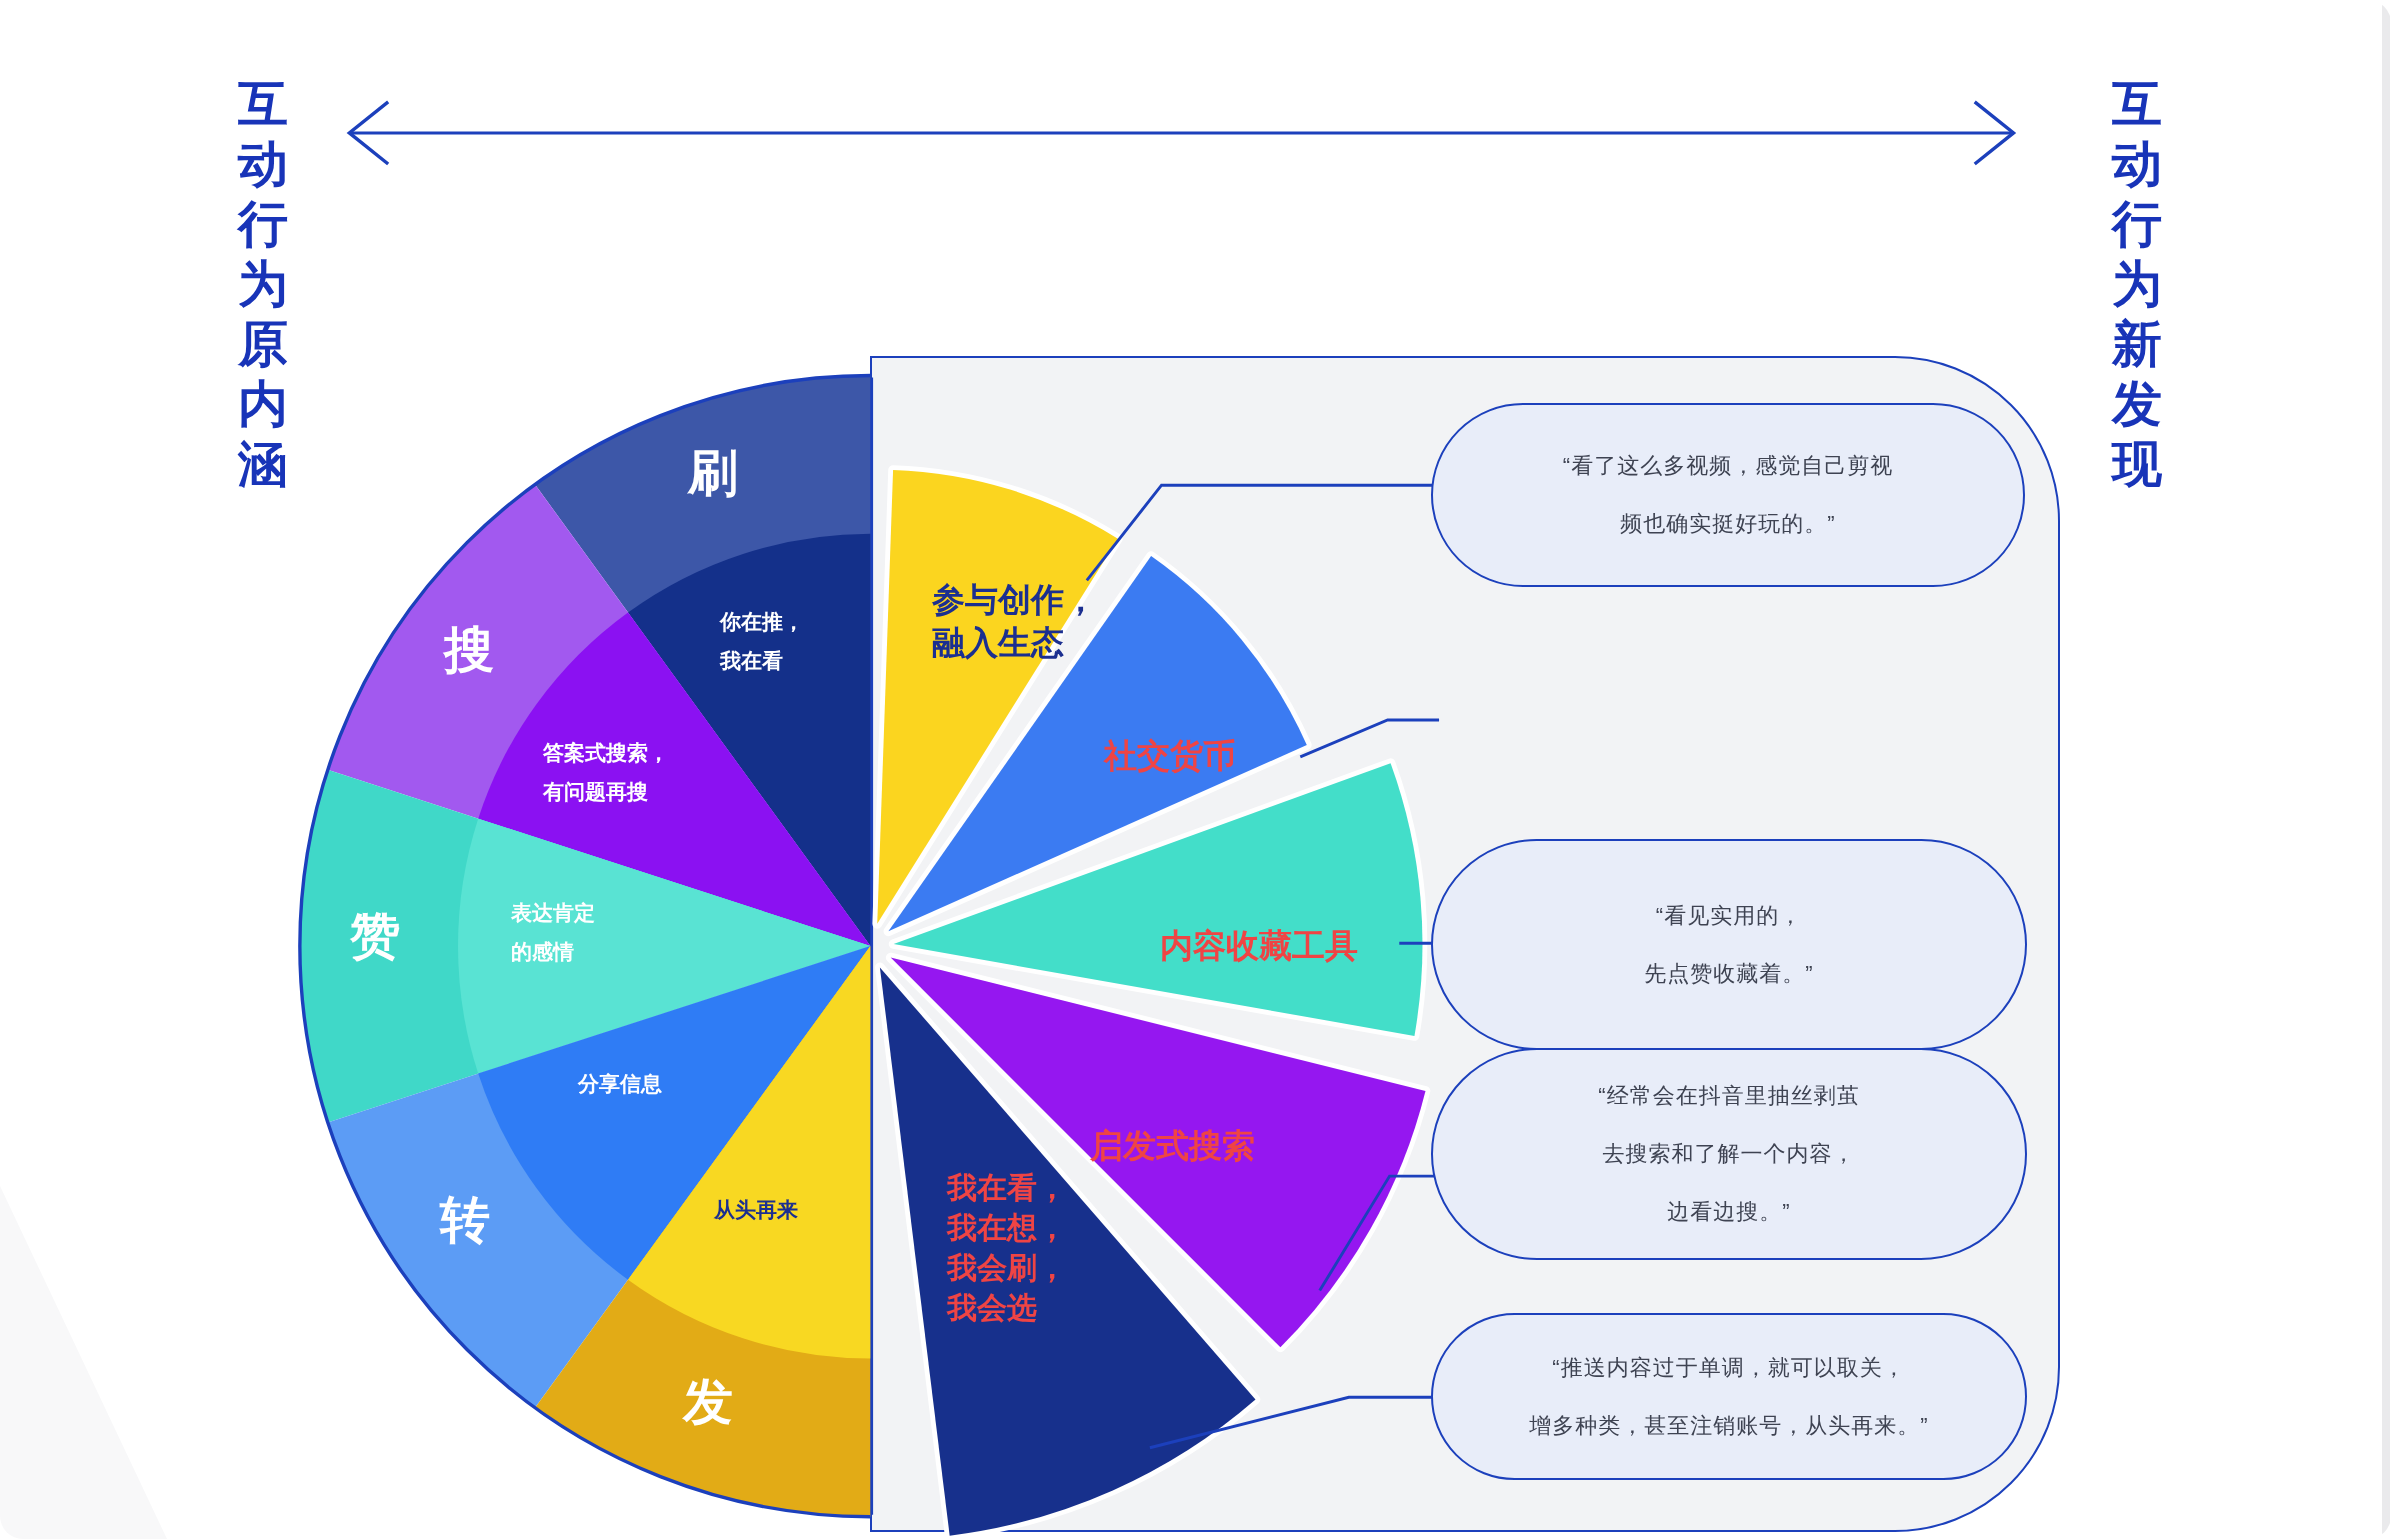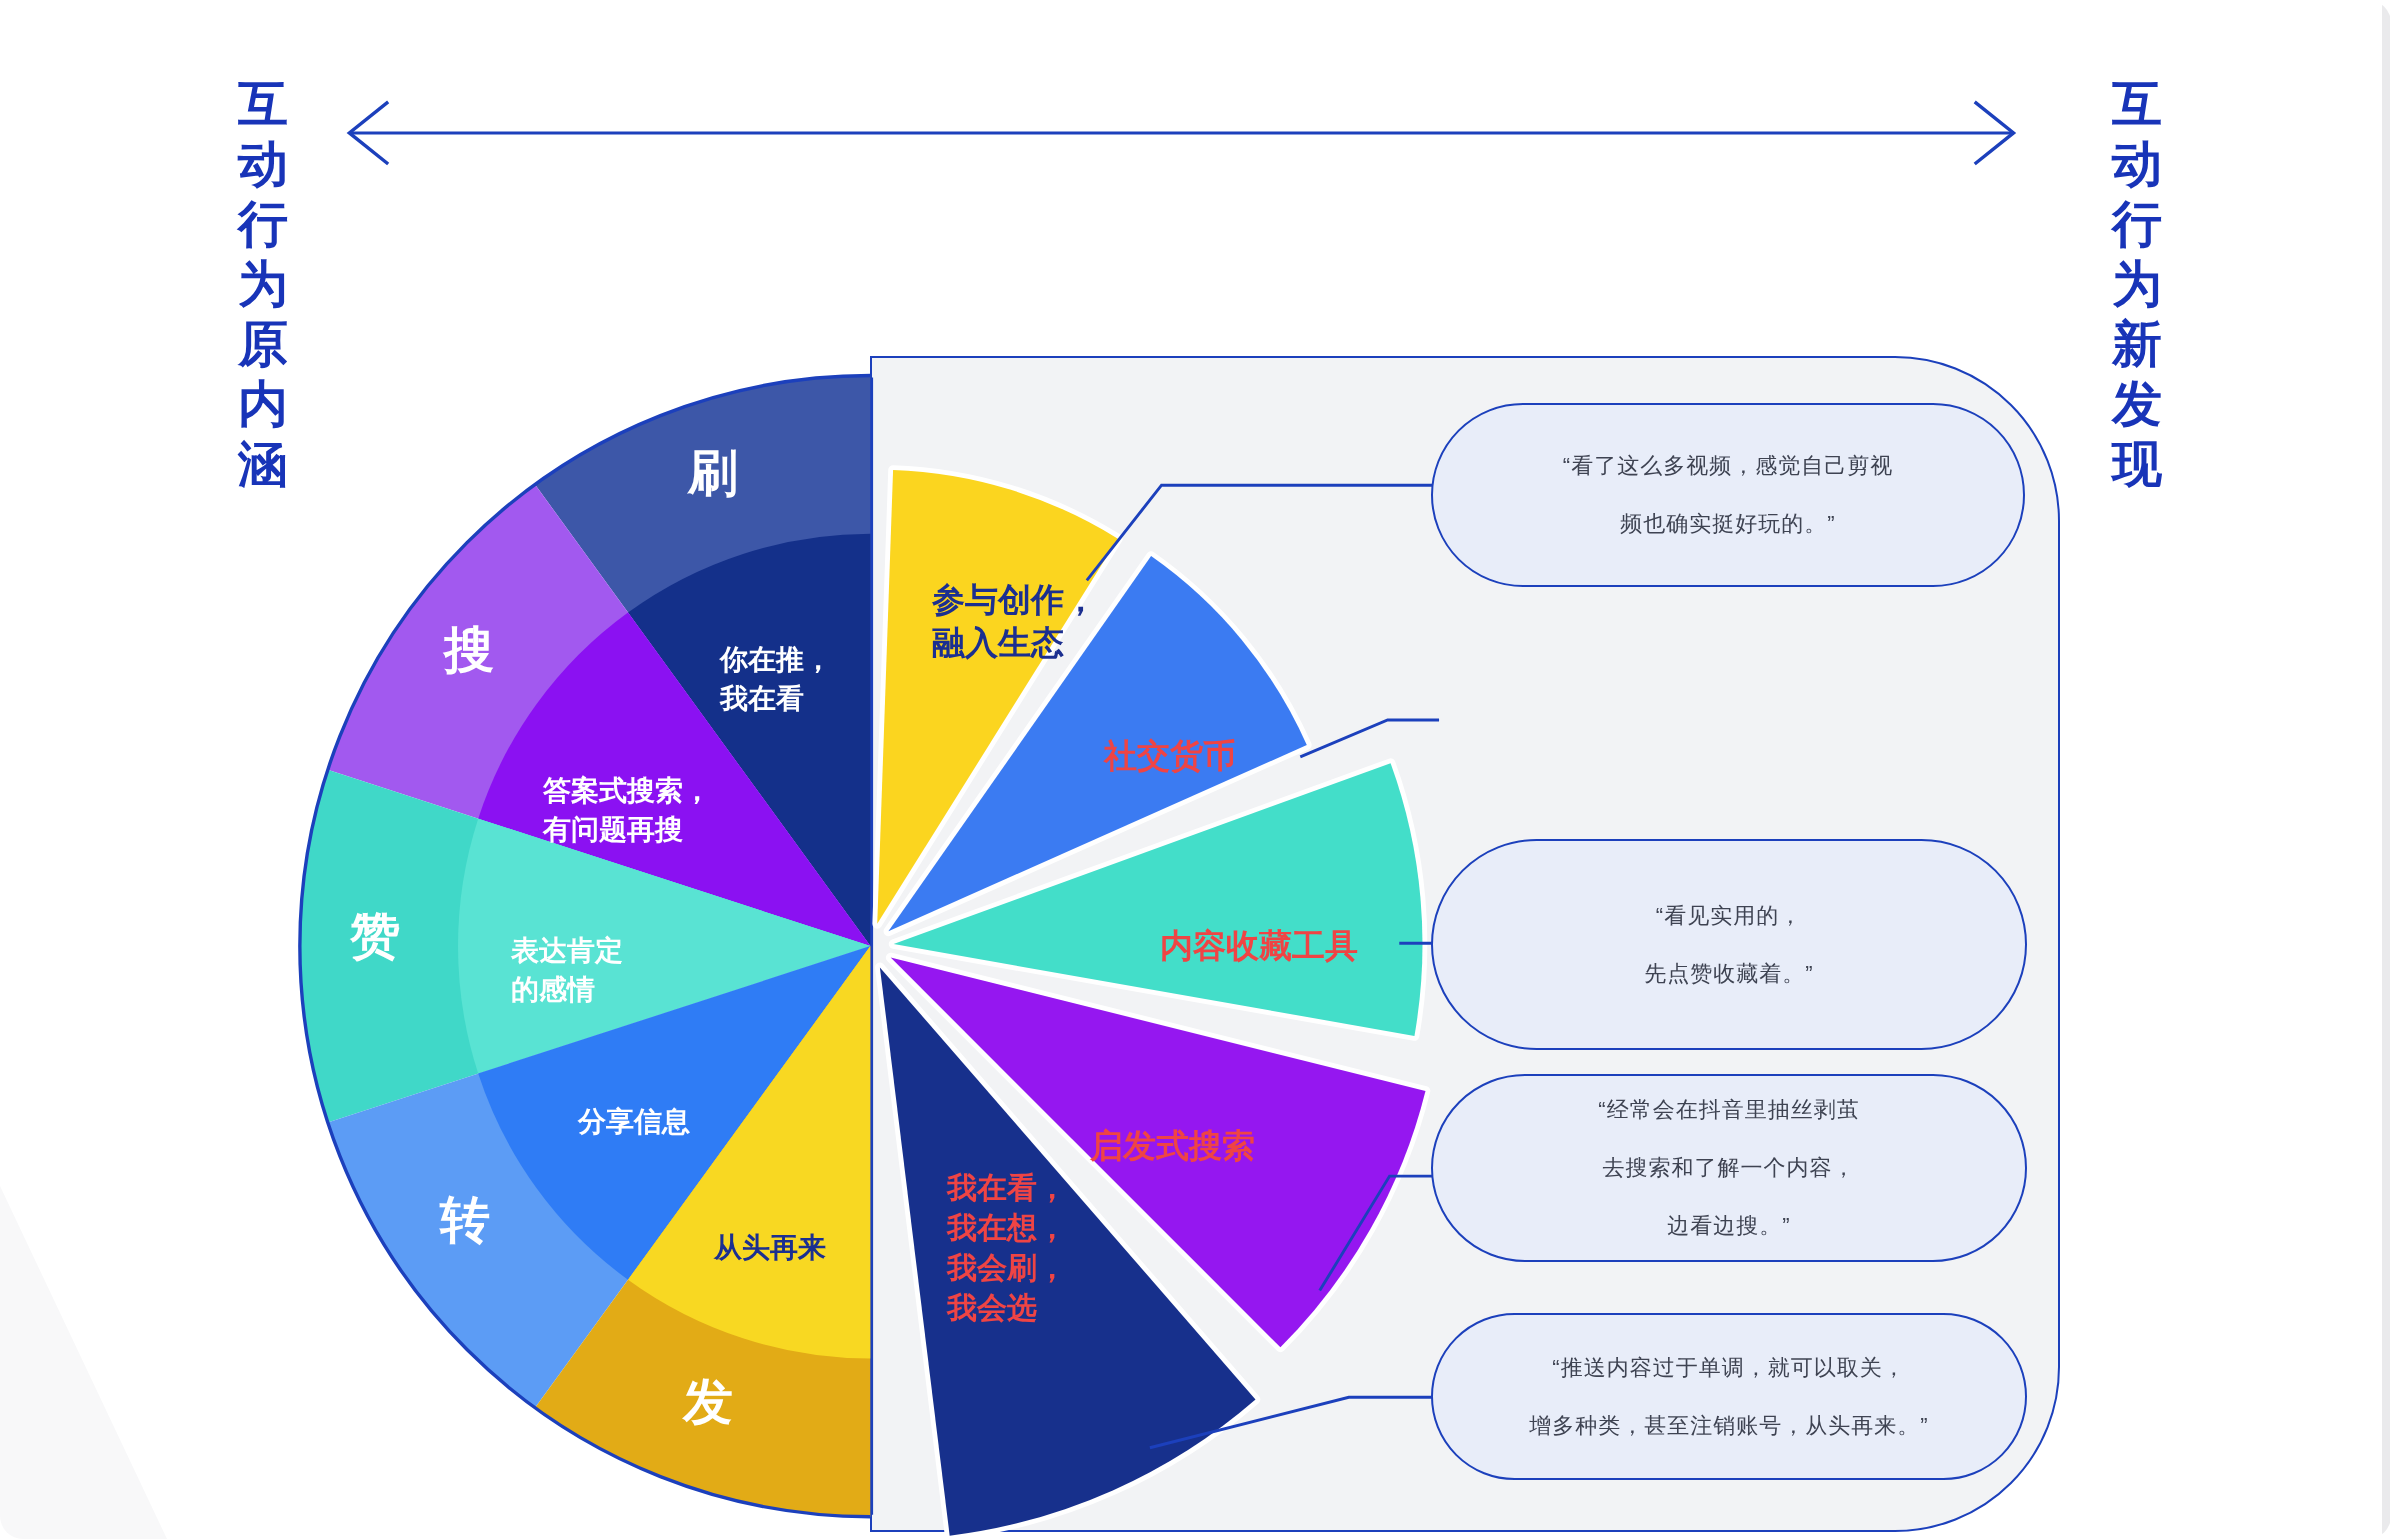--- a/index.html
+++ b/index.html
@@ -10,22 +10,22 @@
   .edge-strip{position:absolute;right:0;top:0;width:8.7px;height:1539px;background:#EAEAEC;}
   .v-title{position:absolute;width:54px;font-size:50px;line-height:60px;font-weight:700;
            color:#1834B8;word-break:break-all;text-align:center;white-space:normal;}
   .v-title.left{left:236px;top:74px;}
   .v-title.right{left:2110px;top:74px;}
   .panel{position:absolute;left:870px;top:356px;width:1190px;height:1176px;box-sizing:border-box;
          background:#F2F3F5;border:2.9px solid #1C40BC;border-radius:0 165px 165px 0;}
   svg.diagram{position:absolute;left:0;top:0;pointer-events:none;}
   .big-char{position:absolute;transform:translate(-50%,-50%);font-size:50px;font-weight:700;
             color:#ffffff;white-space:pre-line;}
-  .sector-desc{position:absolute;font-size:28px;line-height:39px;font-weight:700;color:#ffffff;
-               white-space:pre-line;margin-top:38px;}
+  .sector-desc{position:absolute;font-size:21px;line-height:39px;font-weight:700;color:#ffffff;
+               white-space:pre-line;}
   .wedge-label{position:absolute;font-size:33px;line-height:43px;font-weight:700;color:#ef4444;
                white-space:pre-line;}
   .navy-text{color:#1B2F90;}
   .bubble{position:absolute;box-sizing:border-box;background:#E8EDF9;border:2.9px solid #1C40BC;
           border-radius:969px;display:flex;align-items:center;justify-content:center;
           text-align:center;font-size:22px;line-height:58px;color:#3E4352;white-space:pre-line;
           letter-spacing:1px;}
 </style>
 </head>
 <body>
@@ -90,20 +90,20 @@
   <div class="wedge-label" style="left:1090px;top:1124px">启发式搜索</div>
   <div class="wedge-label" style="left:947px;top:1168px;font-size:30px;line-height:40px">我在看，
 我在想，
 我会刷，
 我会选</div>
 
   <div class="bubble" style="left:1431px;top:403px;width:594px;height:184px">“看了这么多视频，感觉自己剪视
 频也确实挺好玩的。”</div>
   <div class="bubble" style="left:1431px;top:839px;width:596px;height:211px">“看见实用的，
 先点赞收藏着。”</div>
-  <div class="bubble" style="left:1431px;top:1074px;width:596px;height:188px">“经常会在抖音里抽丝剥茧
+  <div class="bubble" style="left:1431px;top:1048px;width:596px;height:212px">“经常会在抖音里抽丝剥茧
 去搜索和了解一个内容，
 边看边搜。”</div>
   <div class="bubble" style="left:1431px;top:1313px;width:596px;height:167px">“推送内容过于单调，就可以取关，
 增多种类，甚至注销账号，从头再来。”</div>
 
 </div>
 
 
 </body></html>

